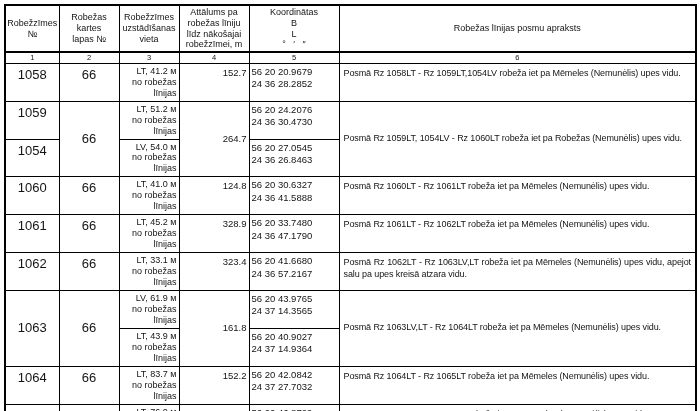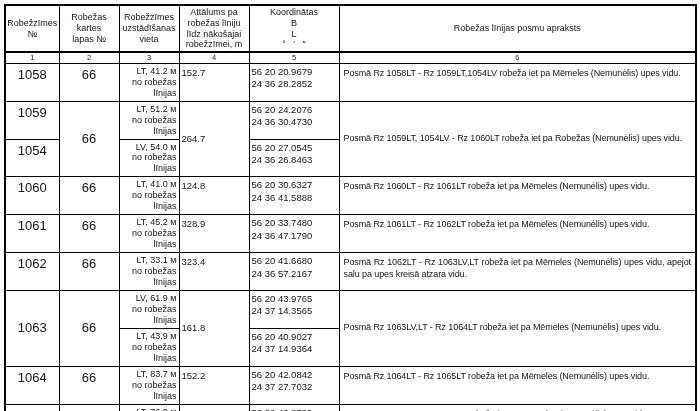--- a/index.html
+++ b/index.html
@@ -49,21 +49,21 @@
     text-align: center;
     font-size: 13px;
     padding-top: 3px;
   }
   td.c-place {
     text-align: right;
     font-size: 9px;
     line-height: 1.22;
   }
   td.c-dist {
-    text-align: left;
+    text-align: right;
     font-size: 9.5px;
     padding-top: 3px;
   }
   td.c-coord {
     font-size: 9.5px;
     line-height: 1.3;
   }
   td.c-desc {
     text-align: justify;
     font-size: 9px;

